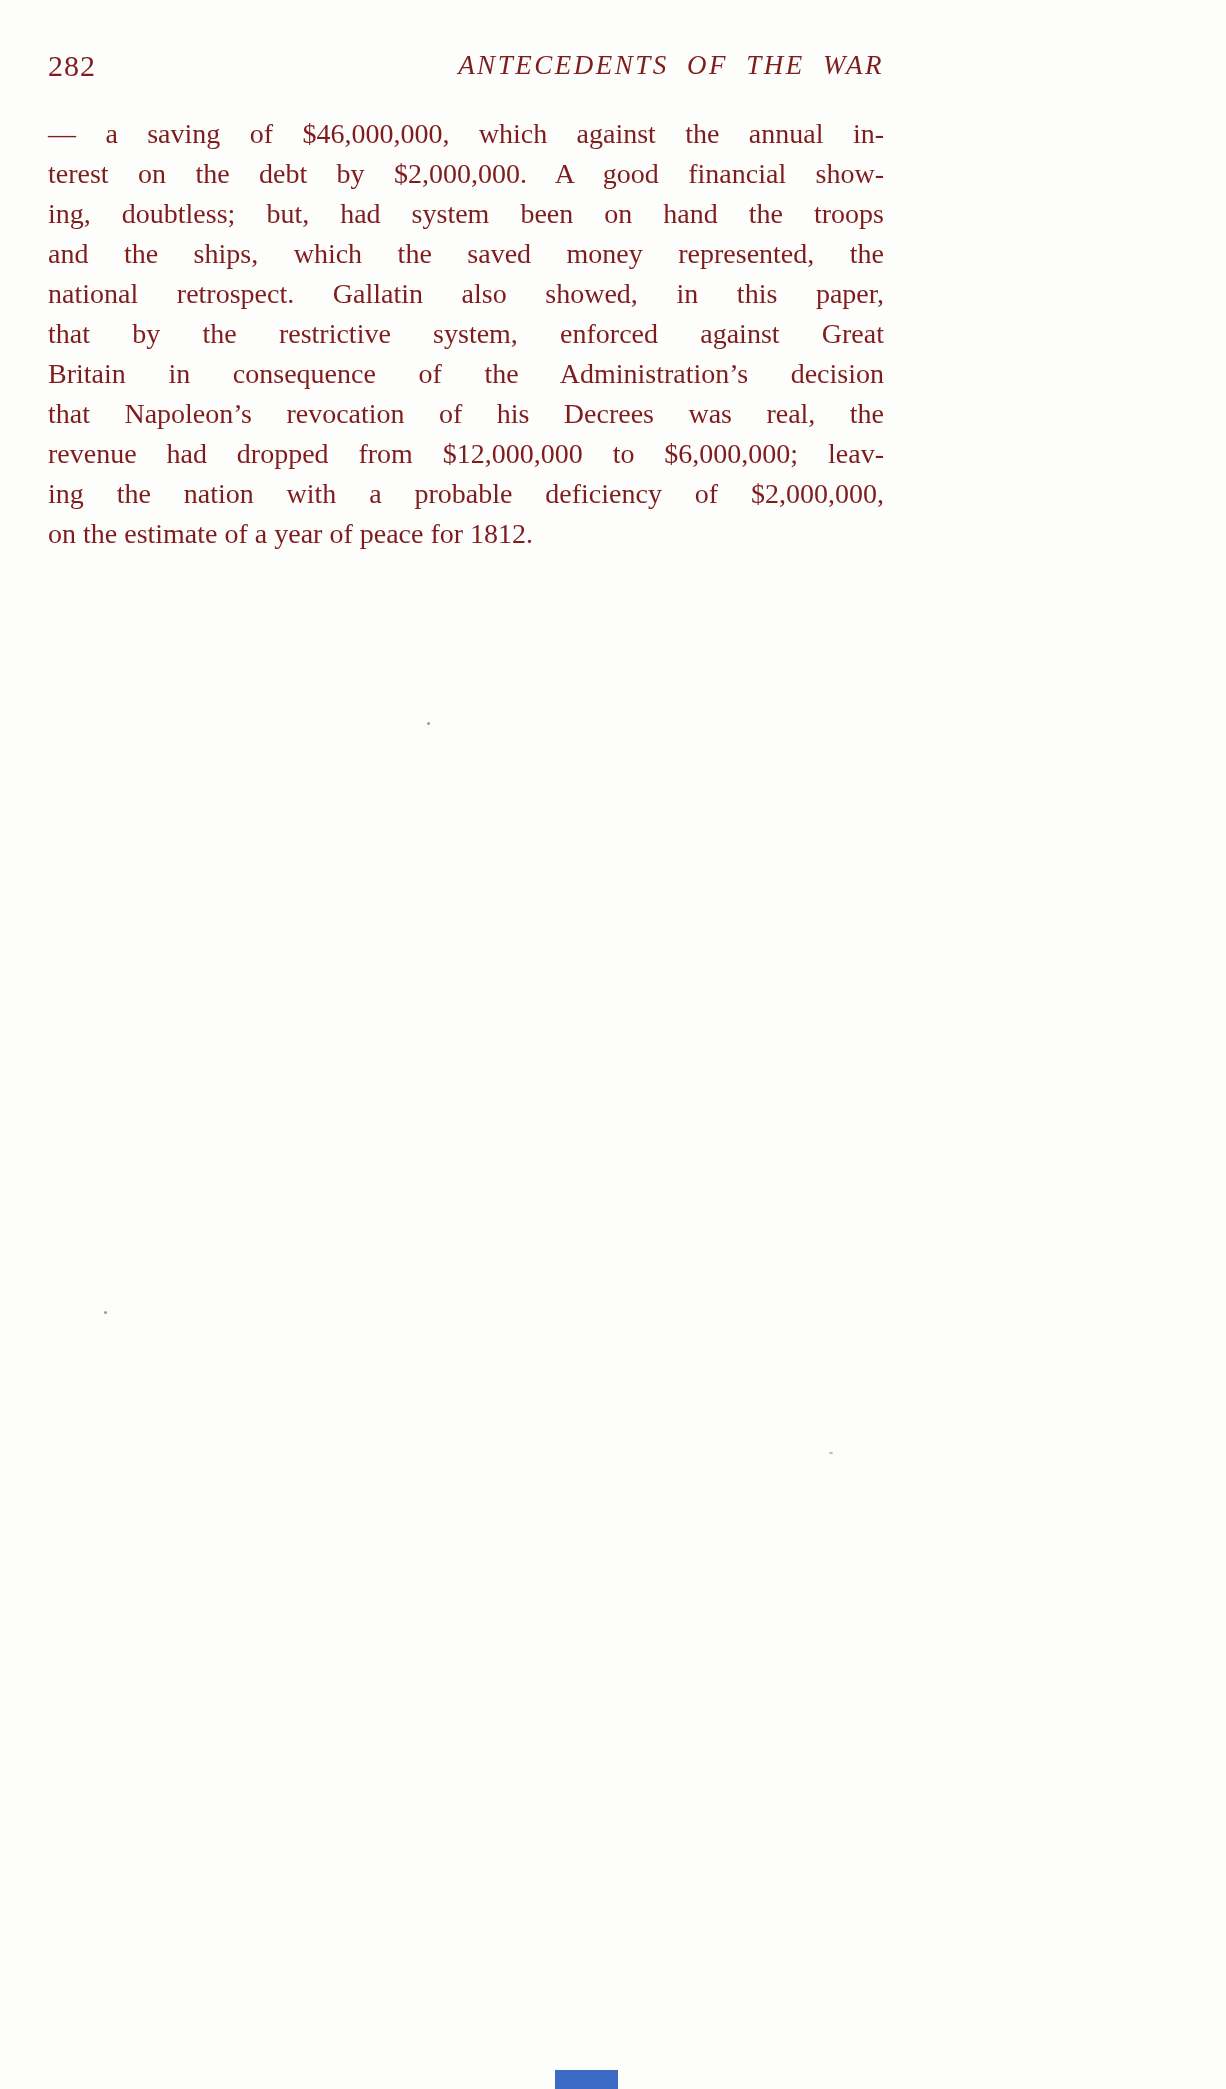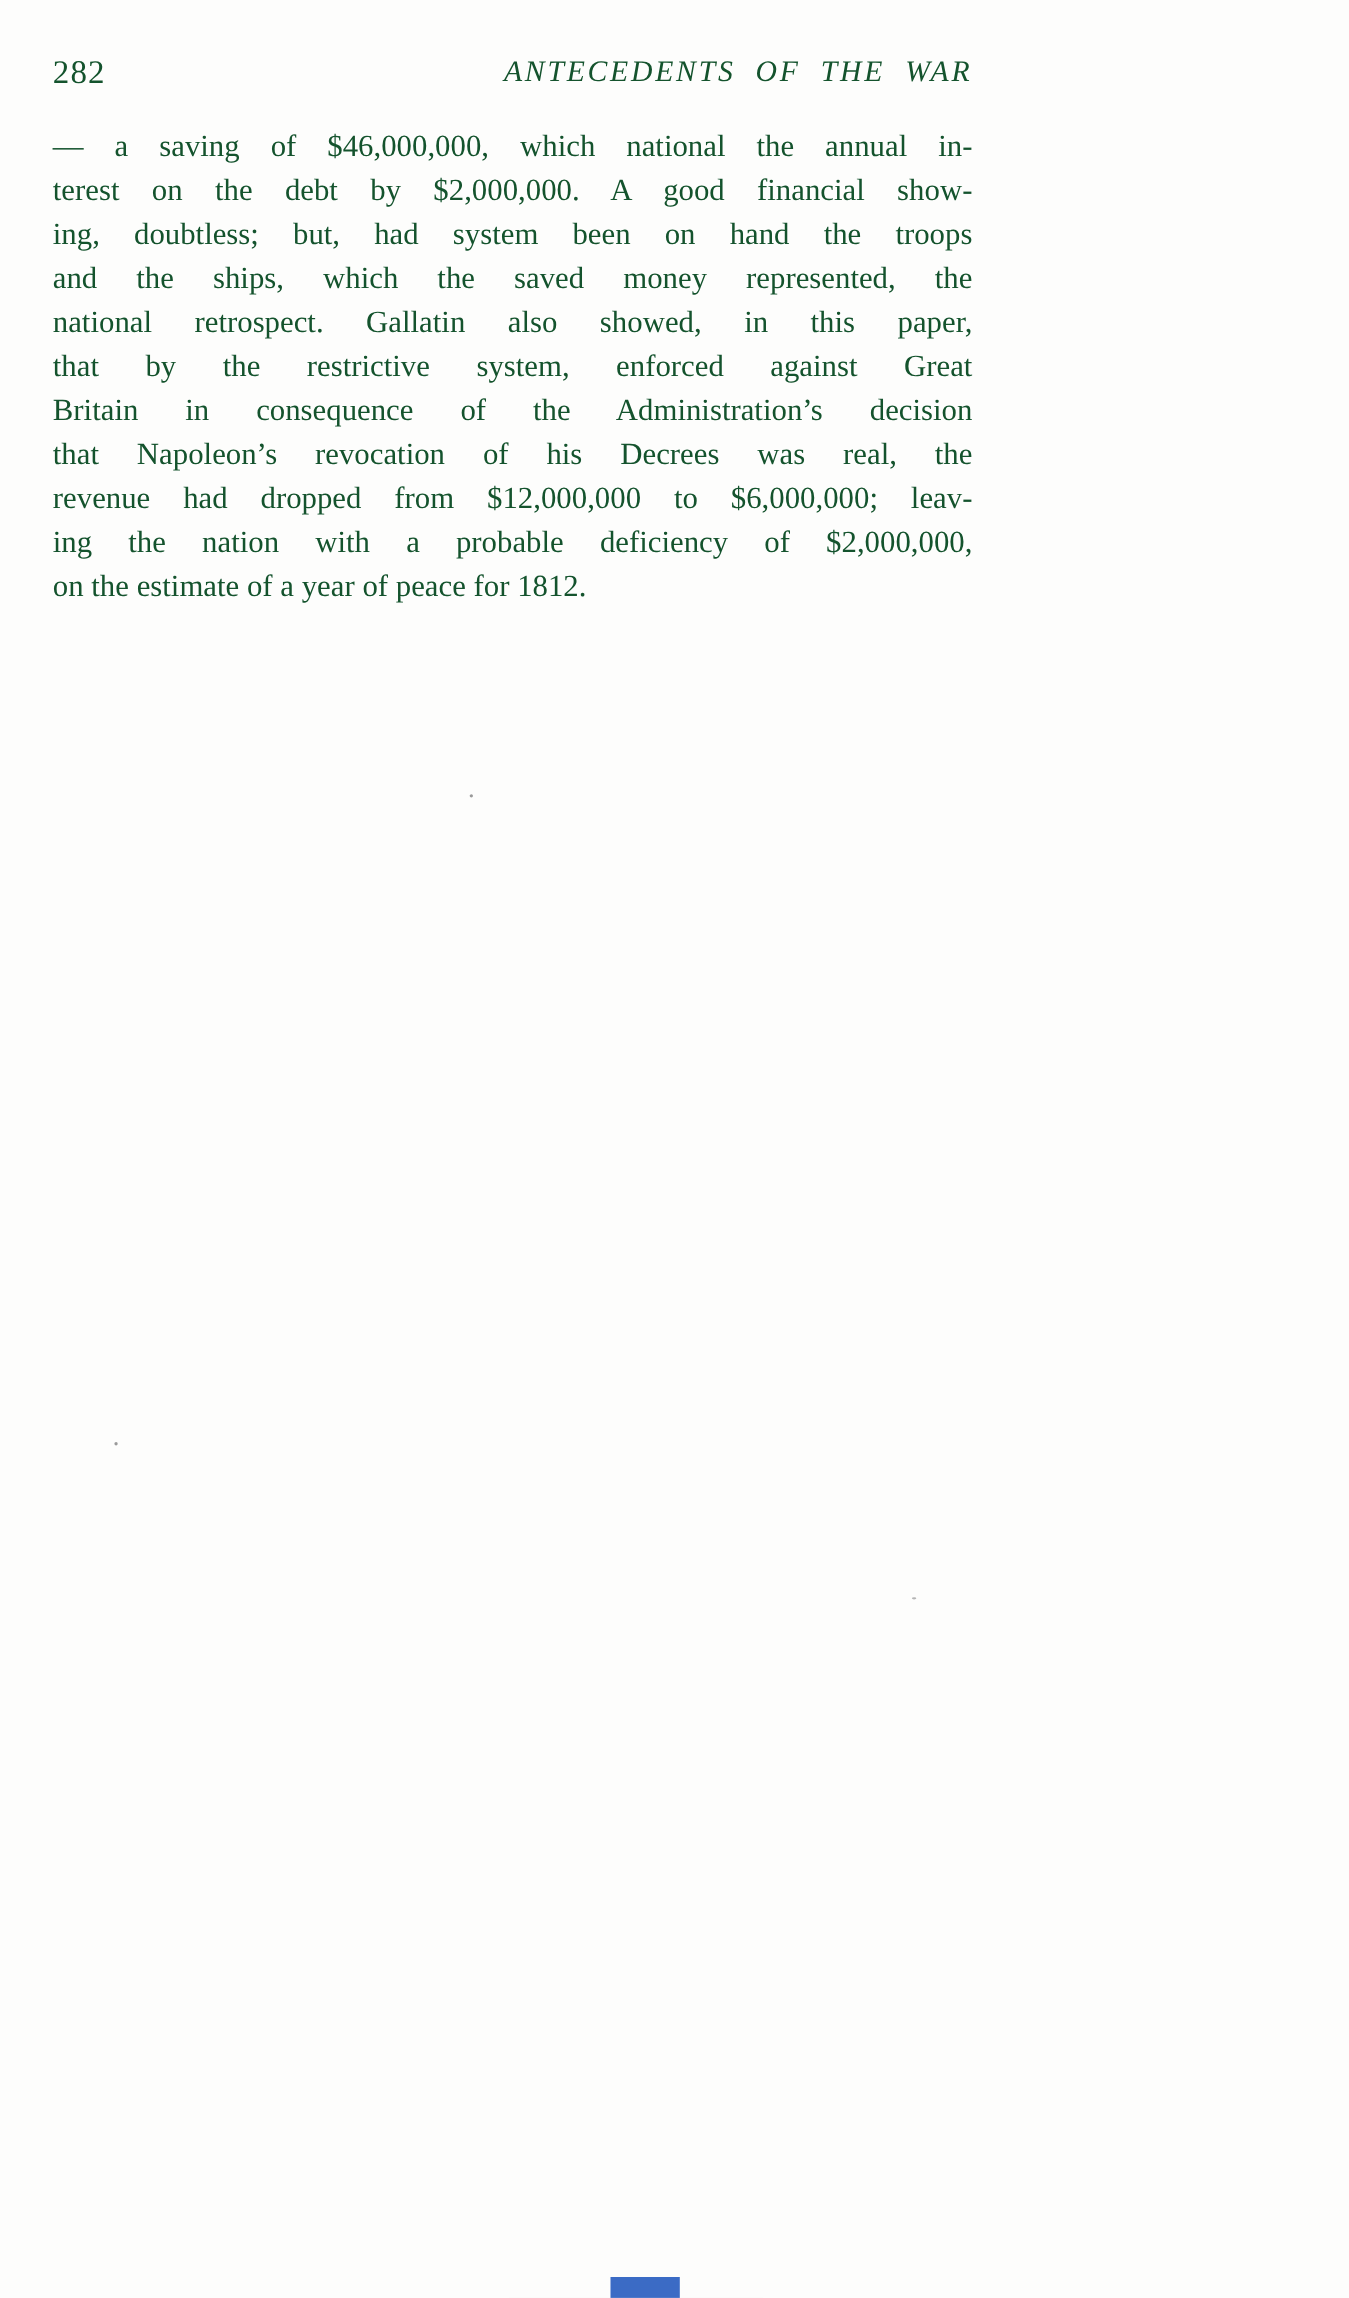--- a/index.html
+++ b/index.html
@@ -8,21 +8,21 @@
     background: #e8e8e8;
   }
   .page {
     position: relative;
     width: 1226px;
     height: 2089px;
     margin: 0 auto;
     background: #fdfdfc;
     overflow: hidden;
     font-family: "Liberation Serif", "DejaVu Serif", serif;
-    color: #14532d;
+    color: #7f1d1d;
   }
   .content {
     position: absolute;
     left: 48px;
     top: 46px;
     width: 836px;
   }
   .header {
     position: relative;
     height: 42px;
@@ -76,21 +76,21 @@
 </head>
 <body>
 
 <div class="page">
   <div class="content">
     <div class="header">
       <span class="pagenum">282</span>
       <span class="running-title">ANTECEDENTS OF THE WAR</span>
     </div>
     <div class="paragraph">
-        <div class="line">— a saving of $46,000,000, which national the annual in-</div>
+        <div class="line">— a saving of $46,000,000, which against the annual in-</div>
         <div class="line">terest on the debt by $2,000,000. A good financial show-</div>
         <div class="line">ing, doubtless; but, had system been on hand the troops</div>
         <div class="line">and the ships, which the saved money represented, the</div>
         <div class="line">national retrospect. Gallatin also showed, in this paper,</div>
         <div class="line">that by the restrictive system, enforced against Great</div>
         <div class="line">Britain in consequence of the Administration’s decision</div>
         <div class="line">that Napoleon’s revocation of his Decrees was real, the</div>
         <div class="line">revenue had dropped from $12,000,000 to $6,000,000; leav-</div>
         <div class="line">ing the nation with a probable deficiency of $2,000,000,</div>
         <div class="line last">on the estimate of a year of peace for 1812.</div>

